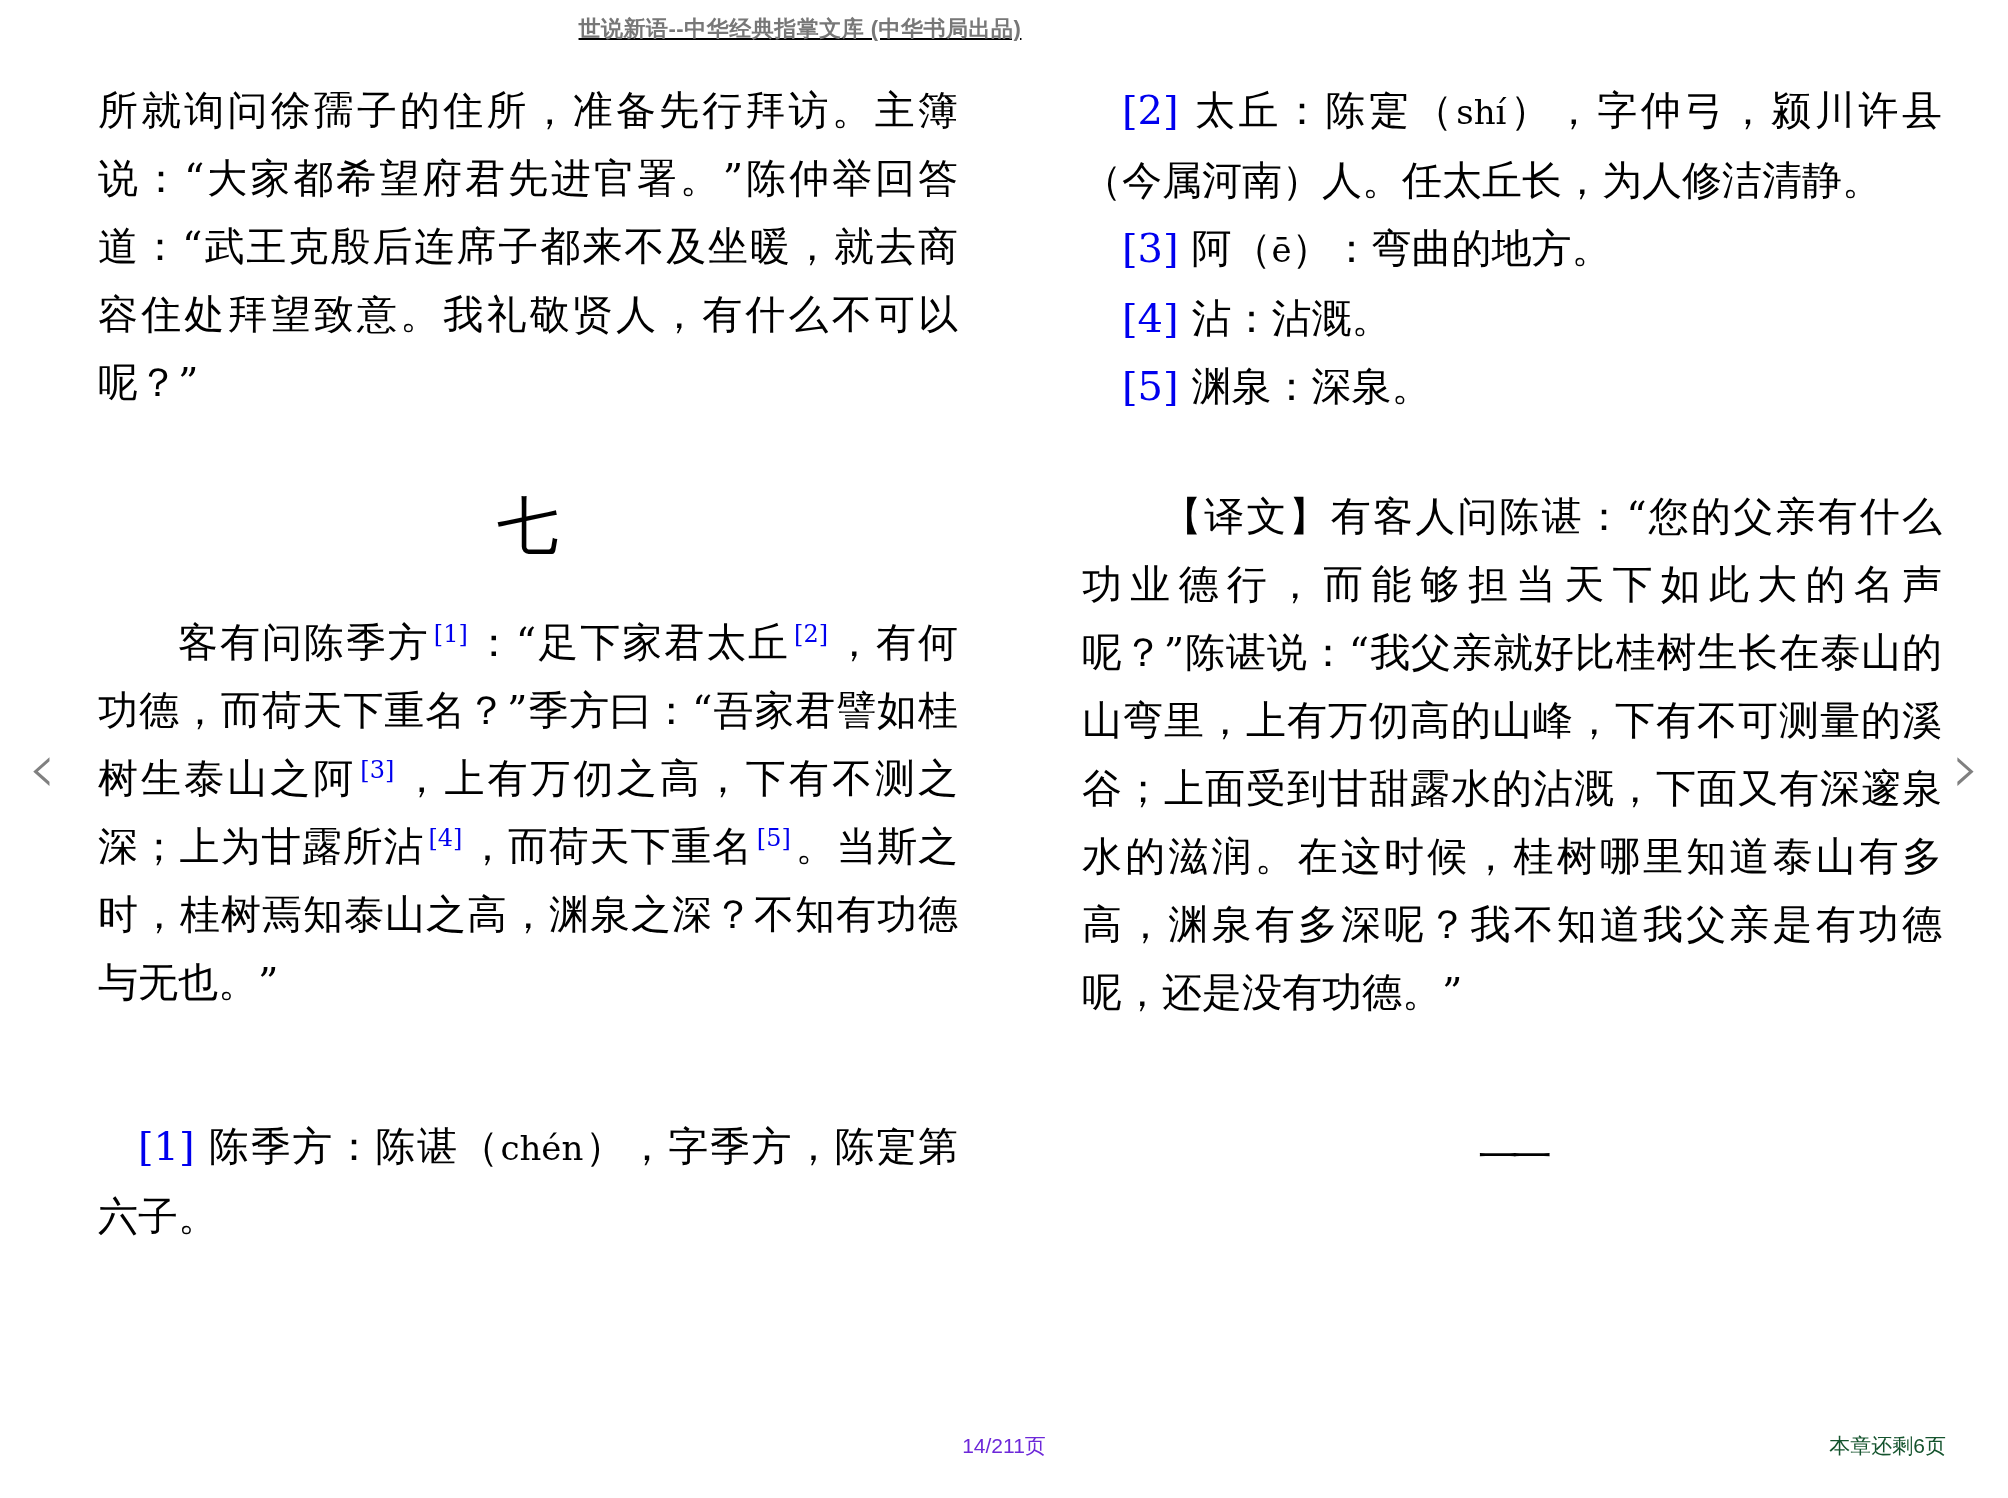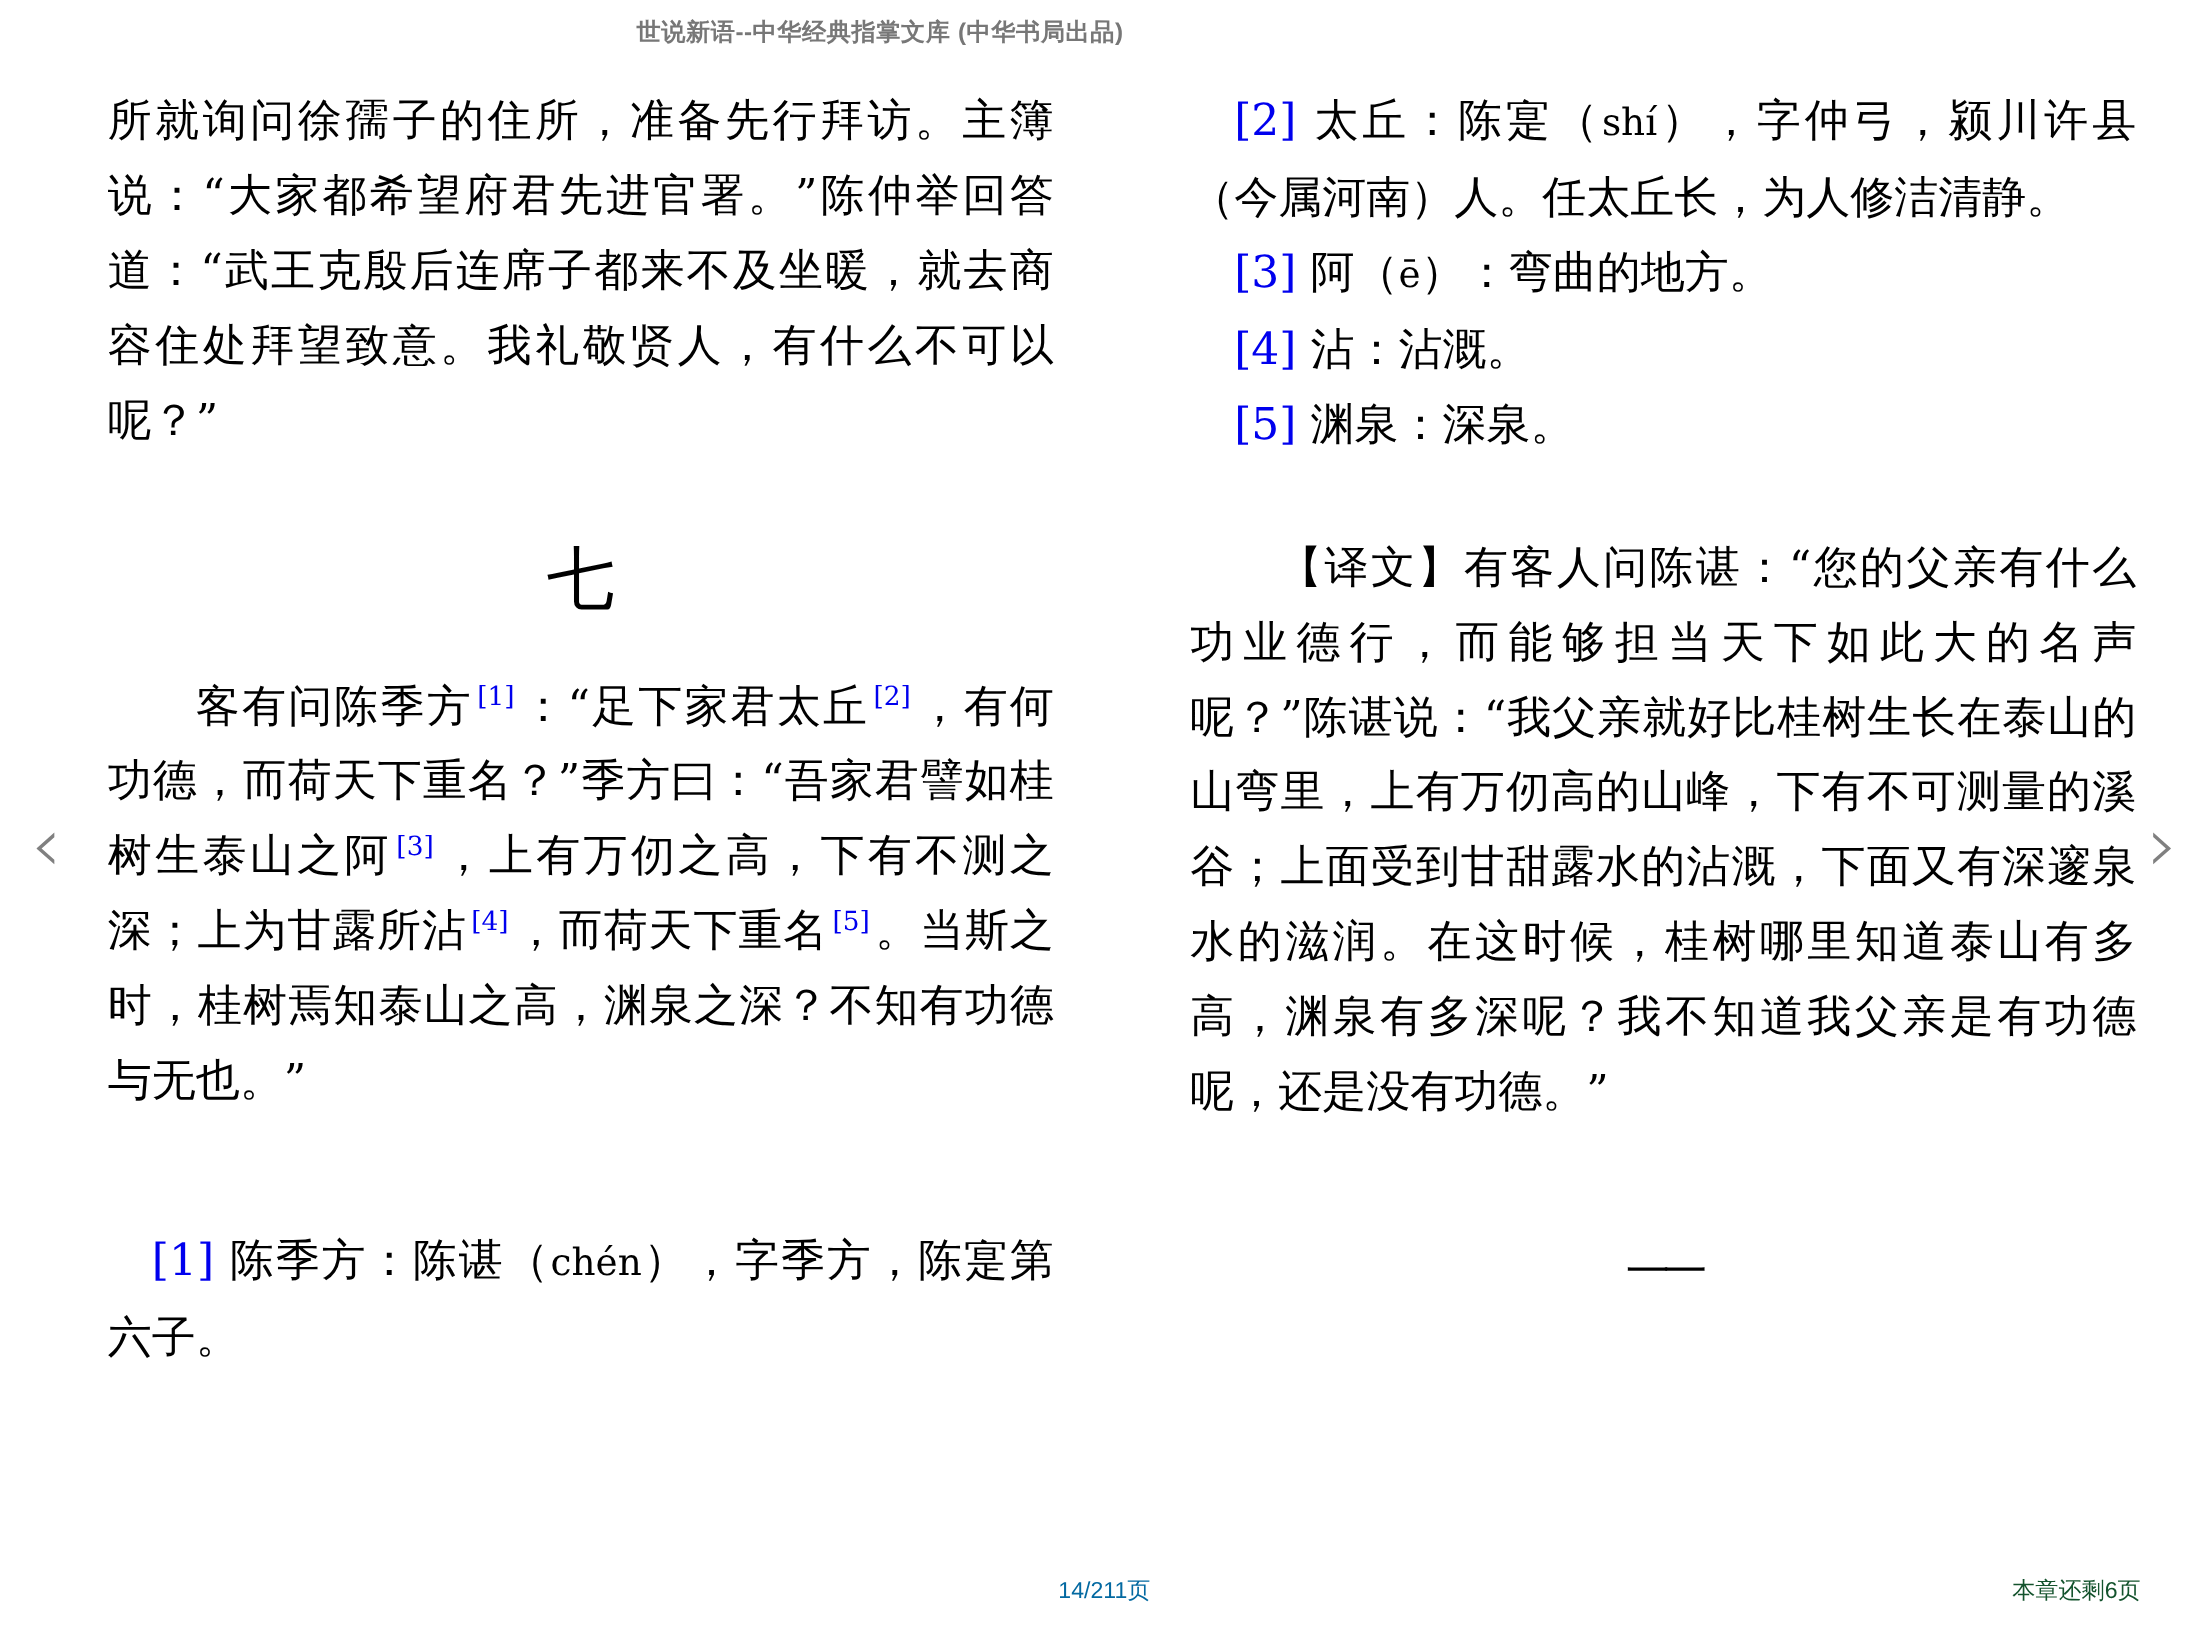--- a/index.html
+++ b/index.html
@@ -19,20 +19,21 @@
   
   .header {
     position: absolute;
     top: 0;
     left: 0;
     width: 1600px;
     height: 58px;
     display: flex;
     align-items: center;
     justify-content: center;
+    text-decoration: underline;
   }
   .header-title {
     font-family: "Liberation Sans", "DejaVu Sans", sans-serif;
     font-size: 22px;
     font-weight: bold;
     color: #777777;
     letter-spacing: 0.5px;
     white-space: nowrap;
   }
 
@@ -147,21 +148,21 @@
     height: 40px;
   }
   .footer-center {
     position: absolute;
     left: 0;
     top: 0;
     width: 2008px;
     text-align: center;
     font-family: "Liberation Sans", "DejaVu Sans", sans-serif;
     font-size: 21px;
-    color: #0369a1;
+    color: #6d28d9;
   }
   .footer-right {
     position: absolute;
     right: 62px;
     top: 0;
     font-family: "Liberation Sans", "DejaVu Sans", sans-serif;
     font-size: 21px;
     color: #14532d;
   }
 </style>

